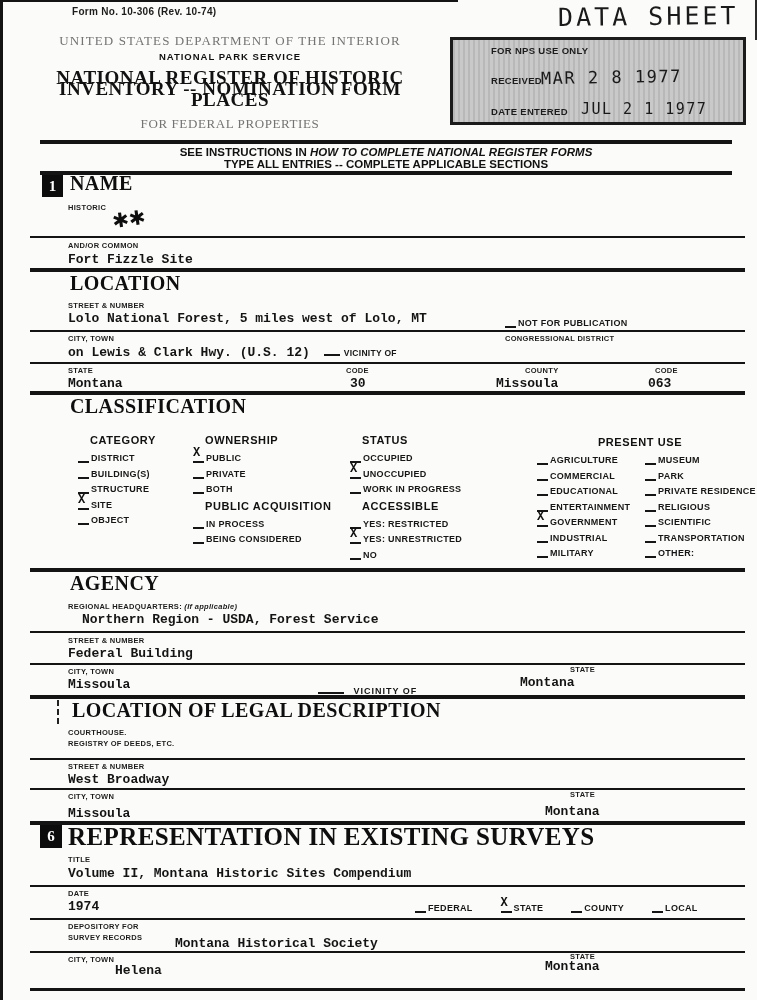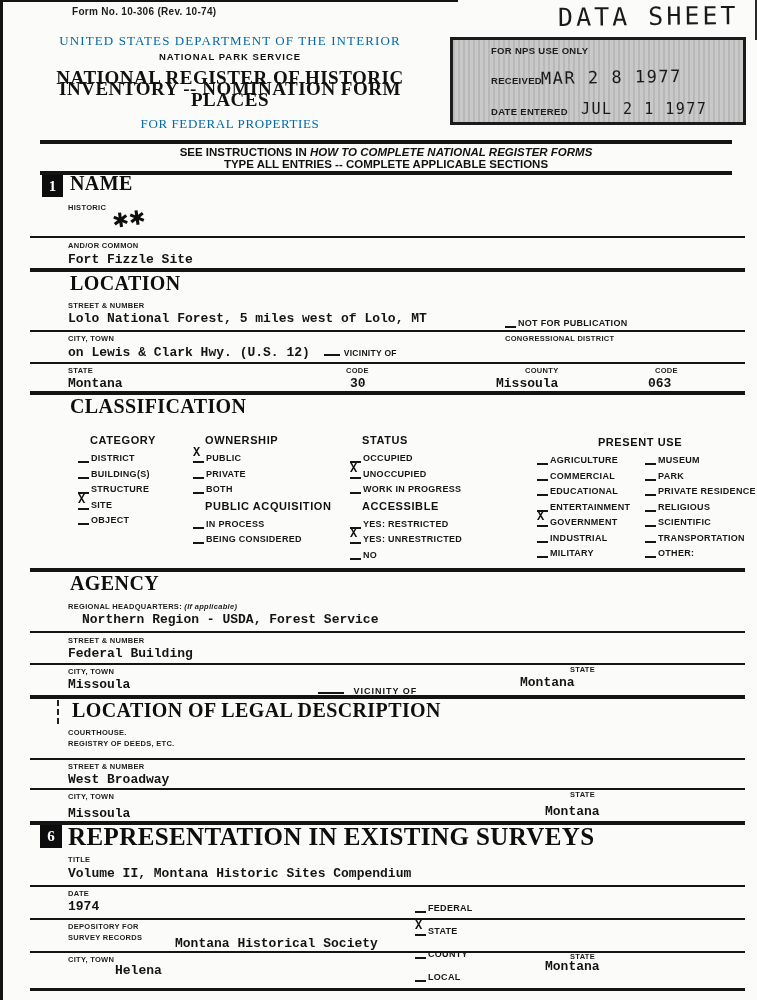--- a/index.html
+++ b/index.html
@@ -16,37 +16,37 @@
   .typed{font:bold 13px "Liberation Mono","DejaVu Sans Mono",monospace;color:#141414;white-space:nowrap;}
   .sechead{font:bold 20px "Liberation Serif",serif;letter-spacing:.4px;color:#0e0e0e;white-space:nowrap;}
   .badge{display:flex;align-items:center;justify-content:center;width:21px;height:22px;background:#0c0c0c;
          color:#fdfdfd;font:bold 15px "Liberation Serif",serif;}
   .rule{background:#141414;}
   .rule.thin{height:2px;}
   .rule.thick{height:4px;}
   .center{text-align:center;}
 
   
-  .hdr-serif{font-family:"Liberation Serif",serif;color:#0369a1;}
+  .hdr-serif{font-family:"Liberation Serif",serif;color:#737373;}
   .title-big{font:bold 19px "Liberation Serif",serif;letter-spacing:.5px;}
 
   
   .npsbox{position:absolute;left:450px;top:37px;width:296px;height:88px;border:3px solid #1b1b1b;box-sizing:border-box;
           background:#c6c6c6;
           background-image:repeating-linear-gradient(90deg,rgba(0,0,0,.07) 0 2px,rgba(255,255,255,.05) 2px 5px);}
   .stamp{font-family:"DejaVu Sans Mono",monospace;color:#1a1a1a;}
 
   
   .col{position:absolute;}
   .colhead{font:bold 11px "Liberation Sans",sans-serif;letter-spacing:.6px;margin:0 0 7px 12px;height:12px;white-space:nowrap;}
   .chk{height:10px;margin-bottom:5.5px;white-space:nowrap;display:flex;align-items:flex-end;}
   .mark{display:inline-block;width:11px;height:9px;border-bottom:2px solid #151515;position:relative;margin-right:2px;flex:0 0 auto;}
   .mark .xg{position:absolute;left:0;top:-6px;font:bold 12px "Liberation Mono",monospace;color:#101010;}
   .clab{font:bold 9px "Liberation Sans",sans-serif;letter-spacing:.3px;color:#161616;}
-  .checkrow{display:flex;gap:13px;flex-direction:column;}
+  .checkrow{display:flex;gap:28px;}
   .checkrow .chk{margin-bottom:0;}
 
   .blankline{display:inline-block;height:9px;border-bottom:2px solid #151515;vertical-align:baseline;}
   .handmark{font:bold 20px "DejaVu Sans",sans-serif;transform:rotate(-8deg);display:inline-block;color:#0d0d0d;}
   .dashes{position:absolute;left:57px;top:700px;height:24px;width:0;border-left:2px dashed #222;}
 </style>
 </head>
 <body>
 
 <div class="page">

